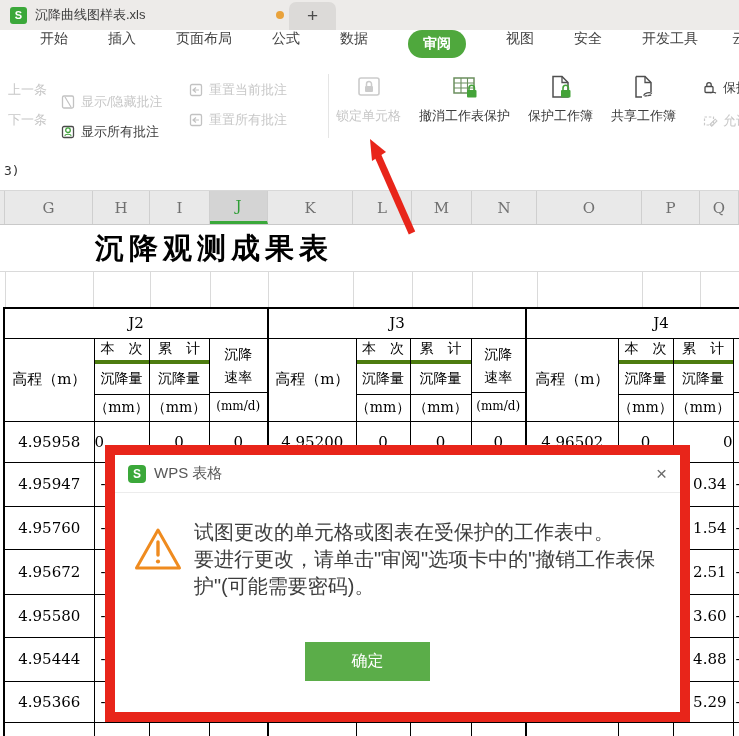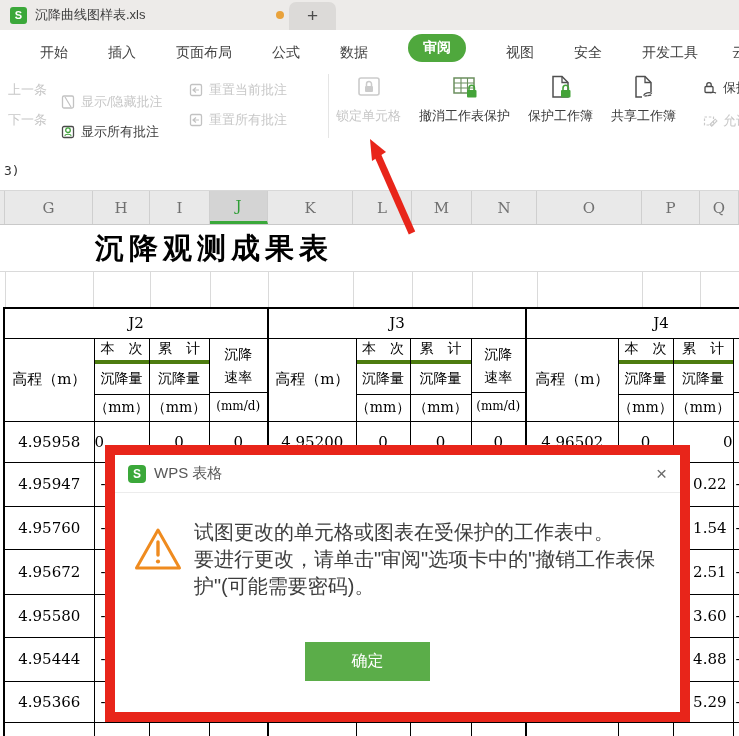--- a/index.html
+++ b/index.html
@@ -8,21 +8,21 @@
 
   
   .tabbar{position:absolute;left:0;top:0;width:100%;height:30px;background:#edebe9}
   .doc-tab{position:absolute;left:10px;top:0;height:30px;display:flex;align-items:center;gap:8px}
   .s-icon{display:inline-flex;width:17px;height:17px;background:#3ba83a;color:#fff;border-radius:3px;align-items:center;justify-content:center;font-weight:bold;font-size:11px;flex:none}
   .doc-title{font-size:13px;color:#3d3d3d;white-space:nowrap}
   .mod-dot{position:absolute;left:276px;top:11px;width:8px;height:8px;border-radius:50%;background:#e9a23b}
   .new-tab{position:absolute;left:289px;top:2px;width:47px;height:28px;background:#dcdad8;border-radius:7px 7px 0 0;display:flex;align-items:center;justify-content:center;font-size:19px;color:#4c4c4c}
 
   
-  .menubar{position:absolute;top:30px;left:0;width:100%;height:32px;background:#fff;display:flex;align-items:flex-end;padding-left:40px;gap:40px;box-sizing:border-box}
+  .menubar{position:absolute;top:30px;left:0;width:100%;height:32px;background:#fff;display:flex;align-items:flex-start;padding-left:40px;gap:40px;box-sizing:border-box}
   .mtab{font-size:14px;color:#424242;white-space:nowrap}
   .mtab.active{background:#4fa83d;color:#fff;padding:5px 15px;border-radius:15px;font-weight:bold}
   .mtab:last-child{margin-left:-6px}
 
   
   .ribbon{position:absolute;top:62px;left:0;width:100%;height:88px;background:#fff;border-bottom:1px solid #e4e4e4;box-sizing:content-box}
   .rcol{position:absolute;display:flex;flex-direction:column;gap:10px}
   #nav-col{left:8px;top:18px}
   #cmt-col1{left:60px;top:30px}
   #cmt-col2{left:188px;top:18px}
@@ -355,21 +355,21 @@
             <td>4.95947</td>
             <td>-</td>
             <td></td>
             <td></td>
             <td class="gL"></td>
             <td></td>
             <td></td>
             <td></td>
             <td class="gL"></td>
             <td></td>
-            <td>0.22</td>
+            <td>0.34</td>
             <td>-</td>
           </tr>
           <tr style="height: 43px;">
             <td>4.95760</td>
             <td>-</td>
             <td></td>
             <td></td>
             <td class="gL"></td>
             <td></td>
             <td></td>

